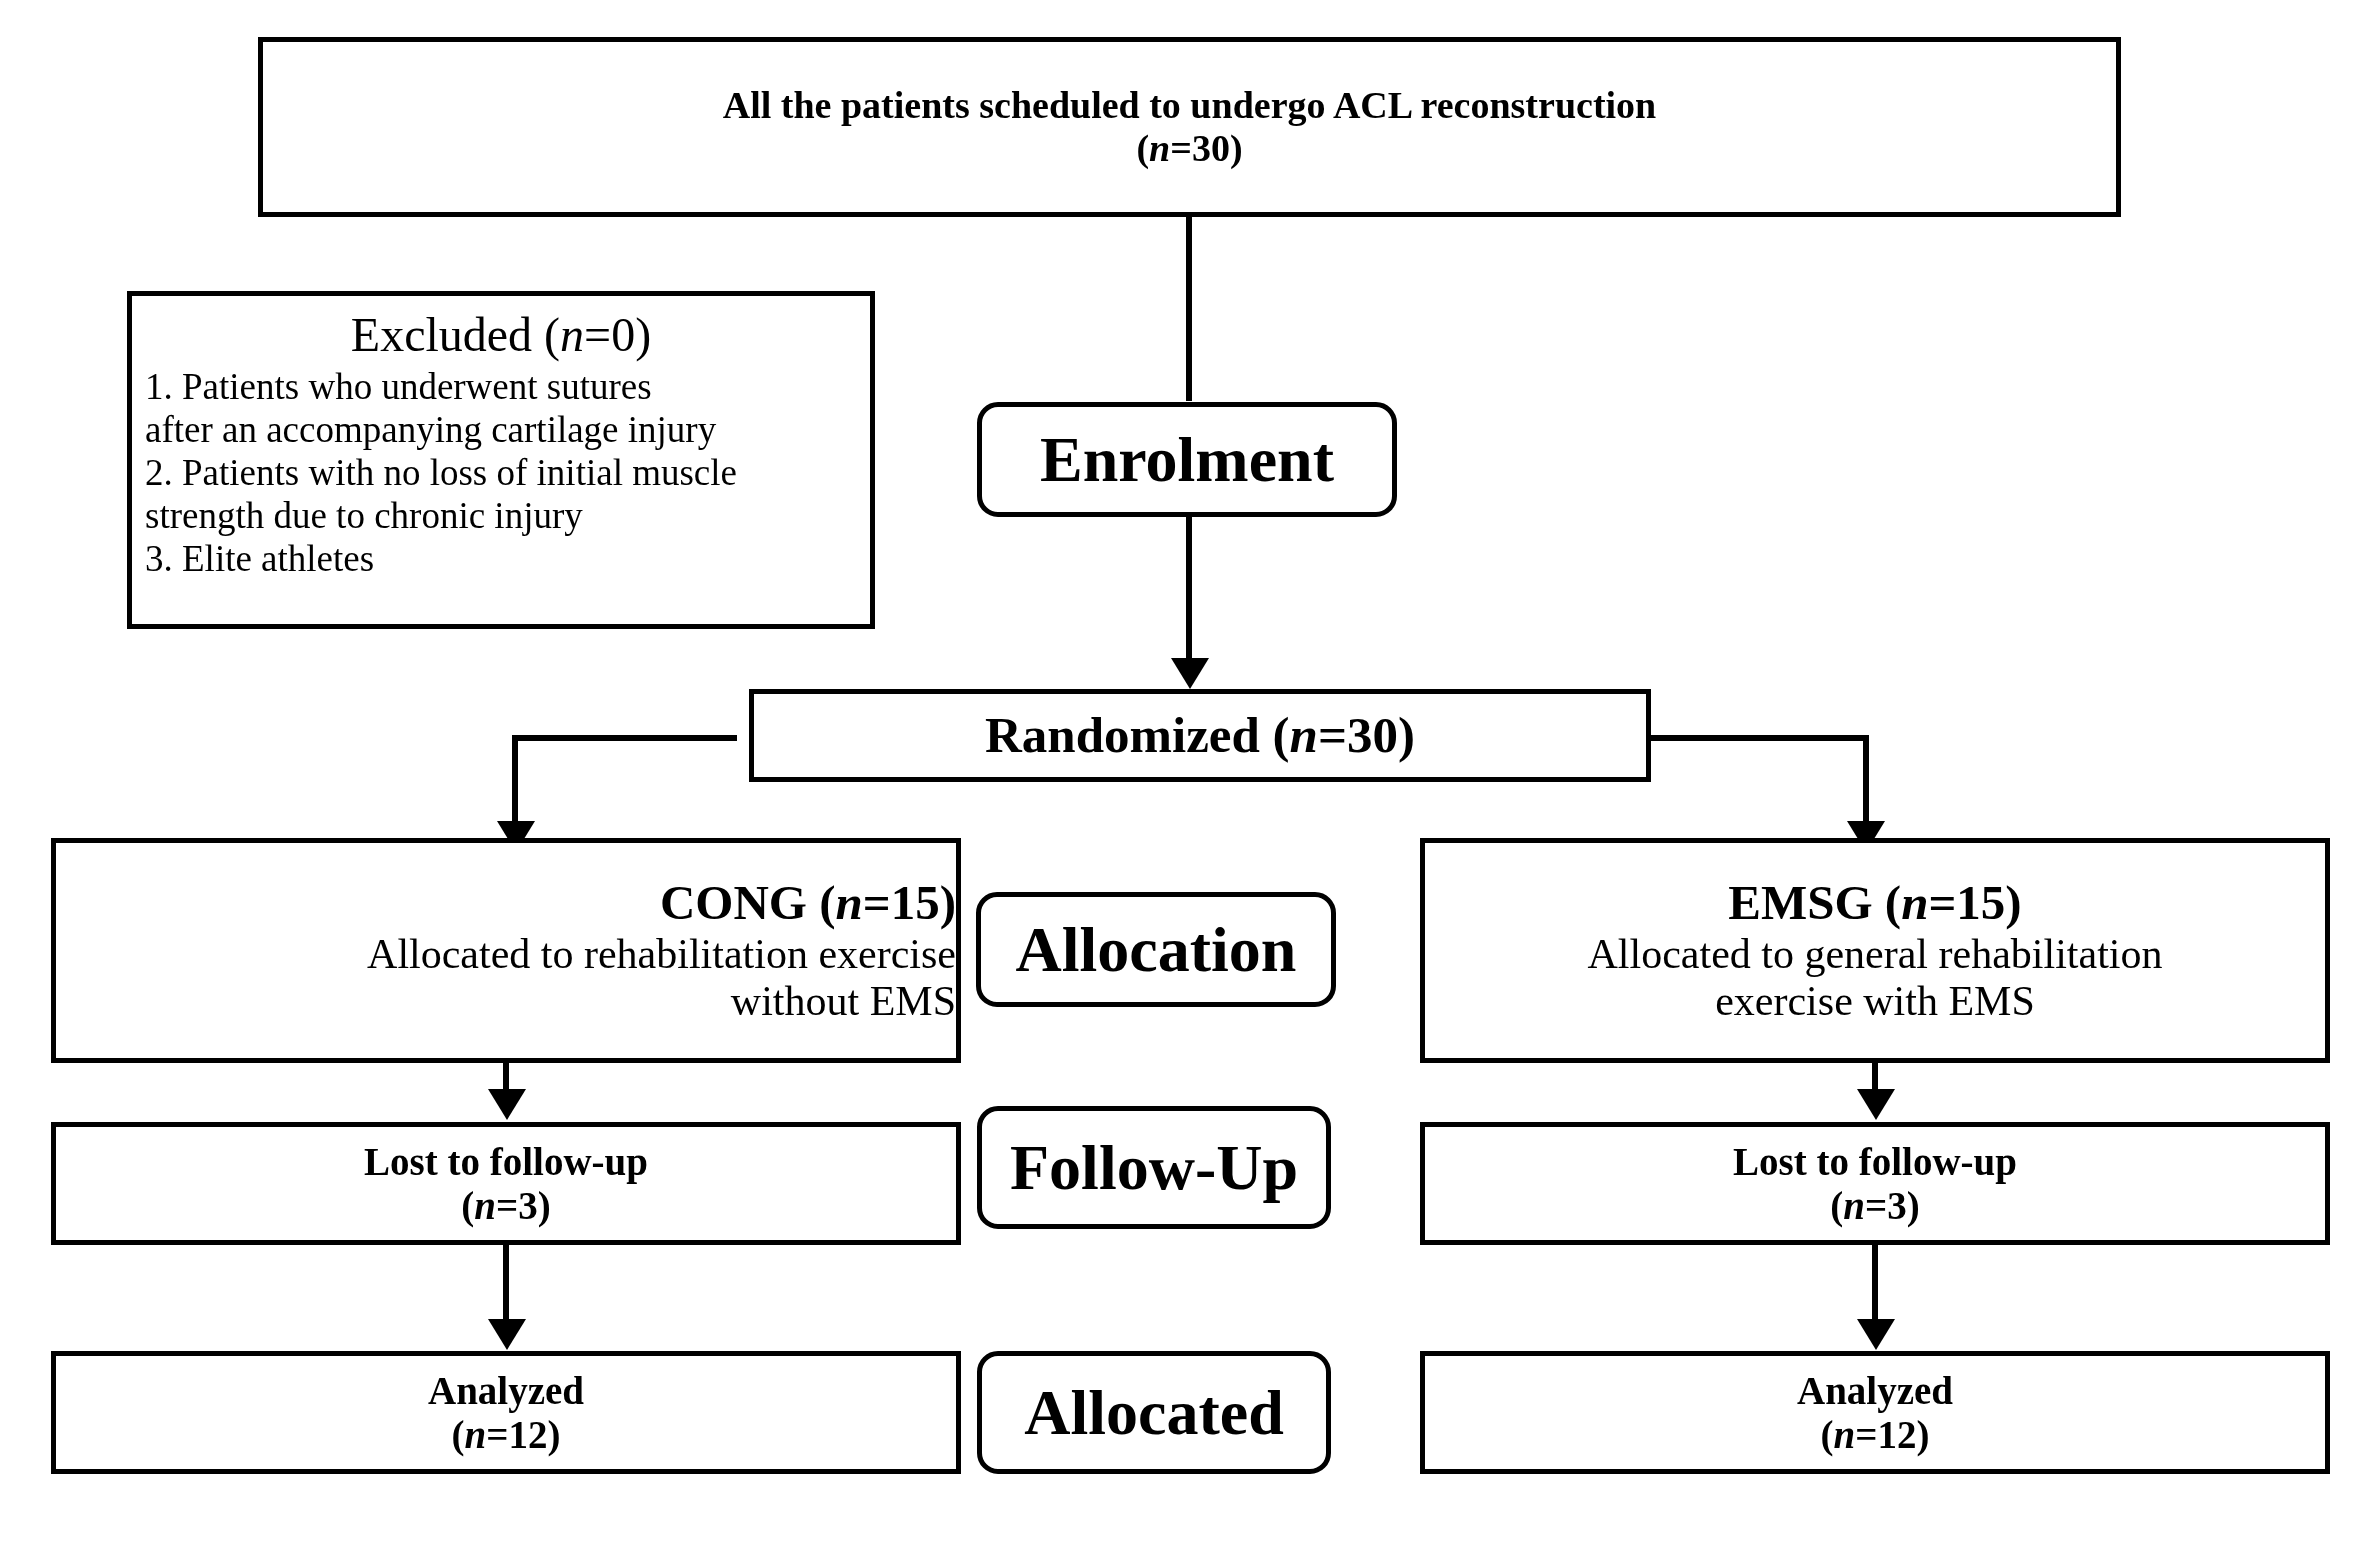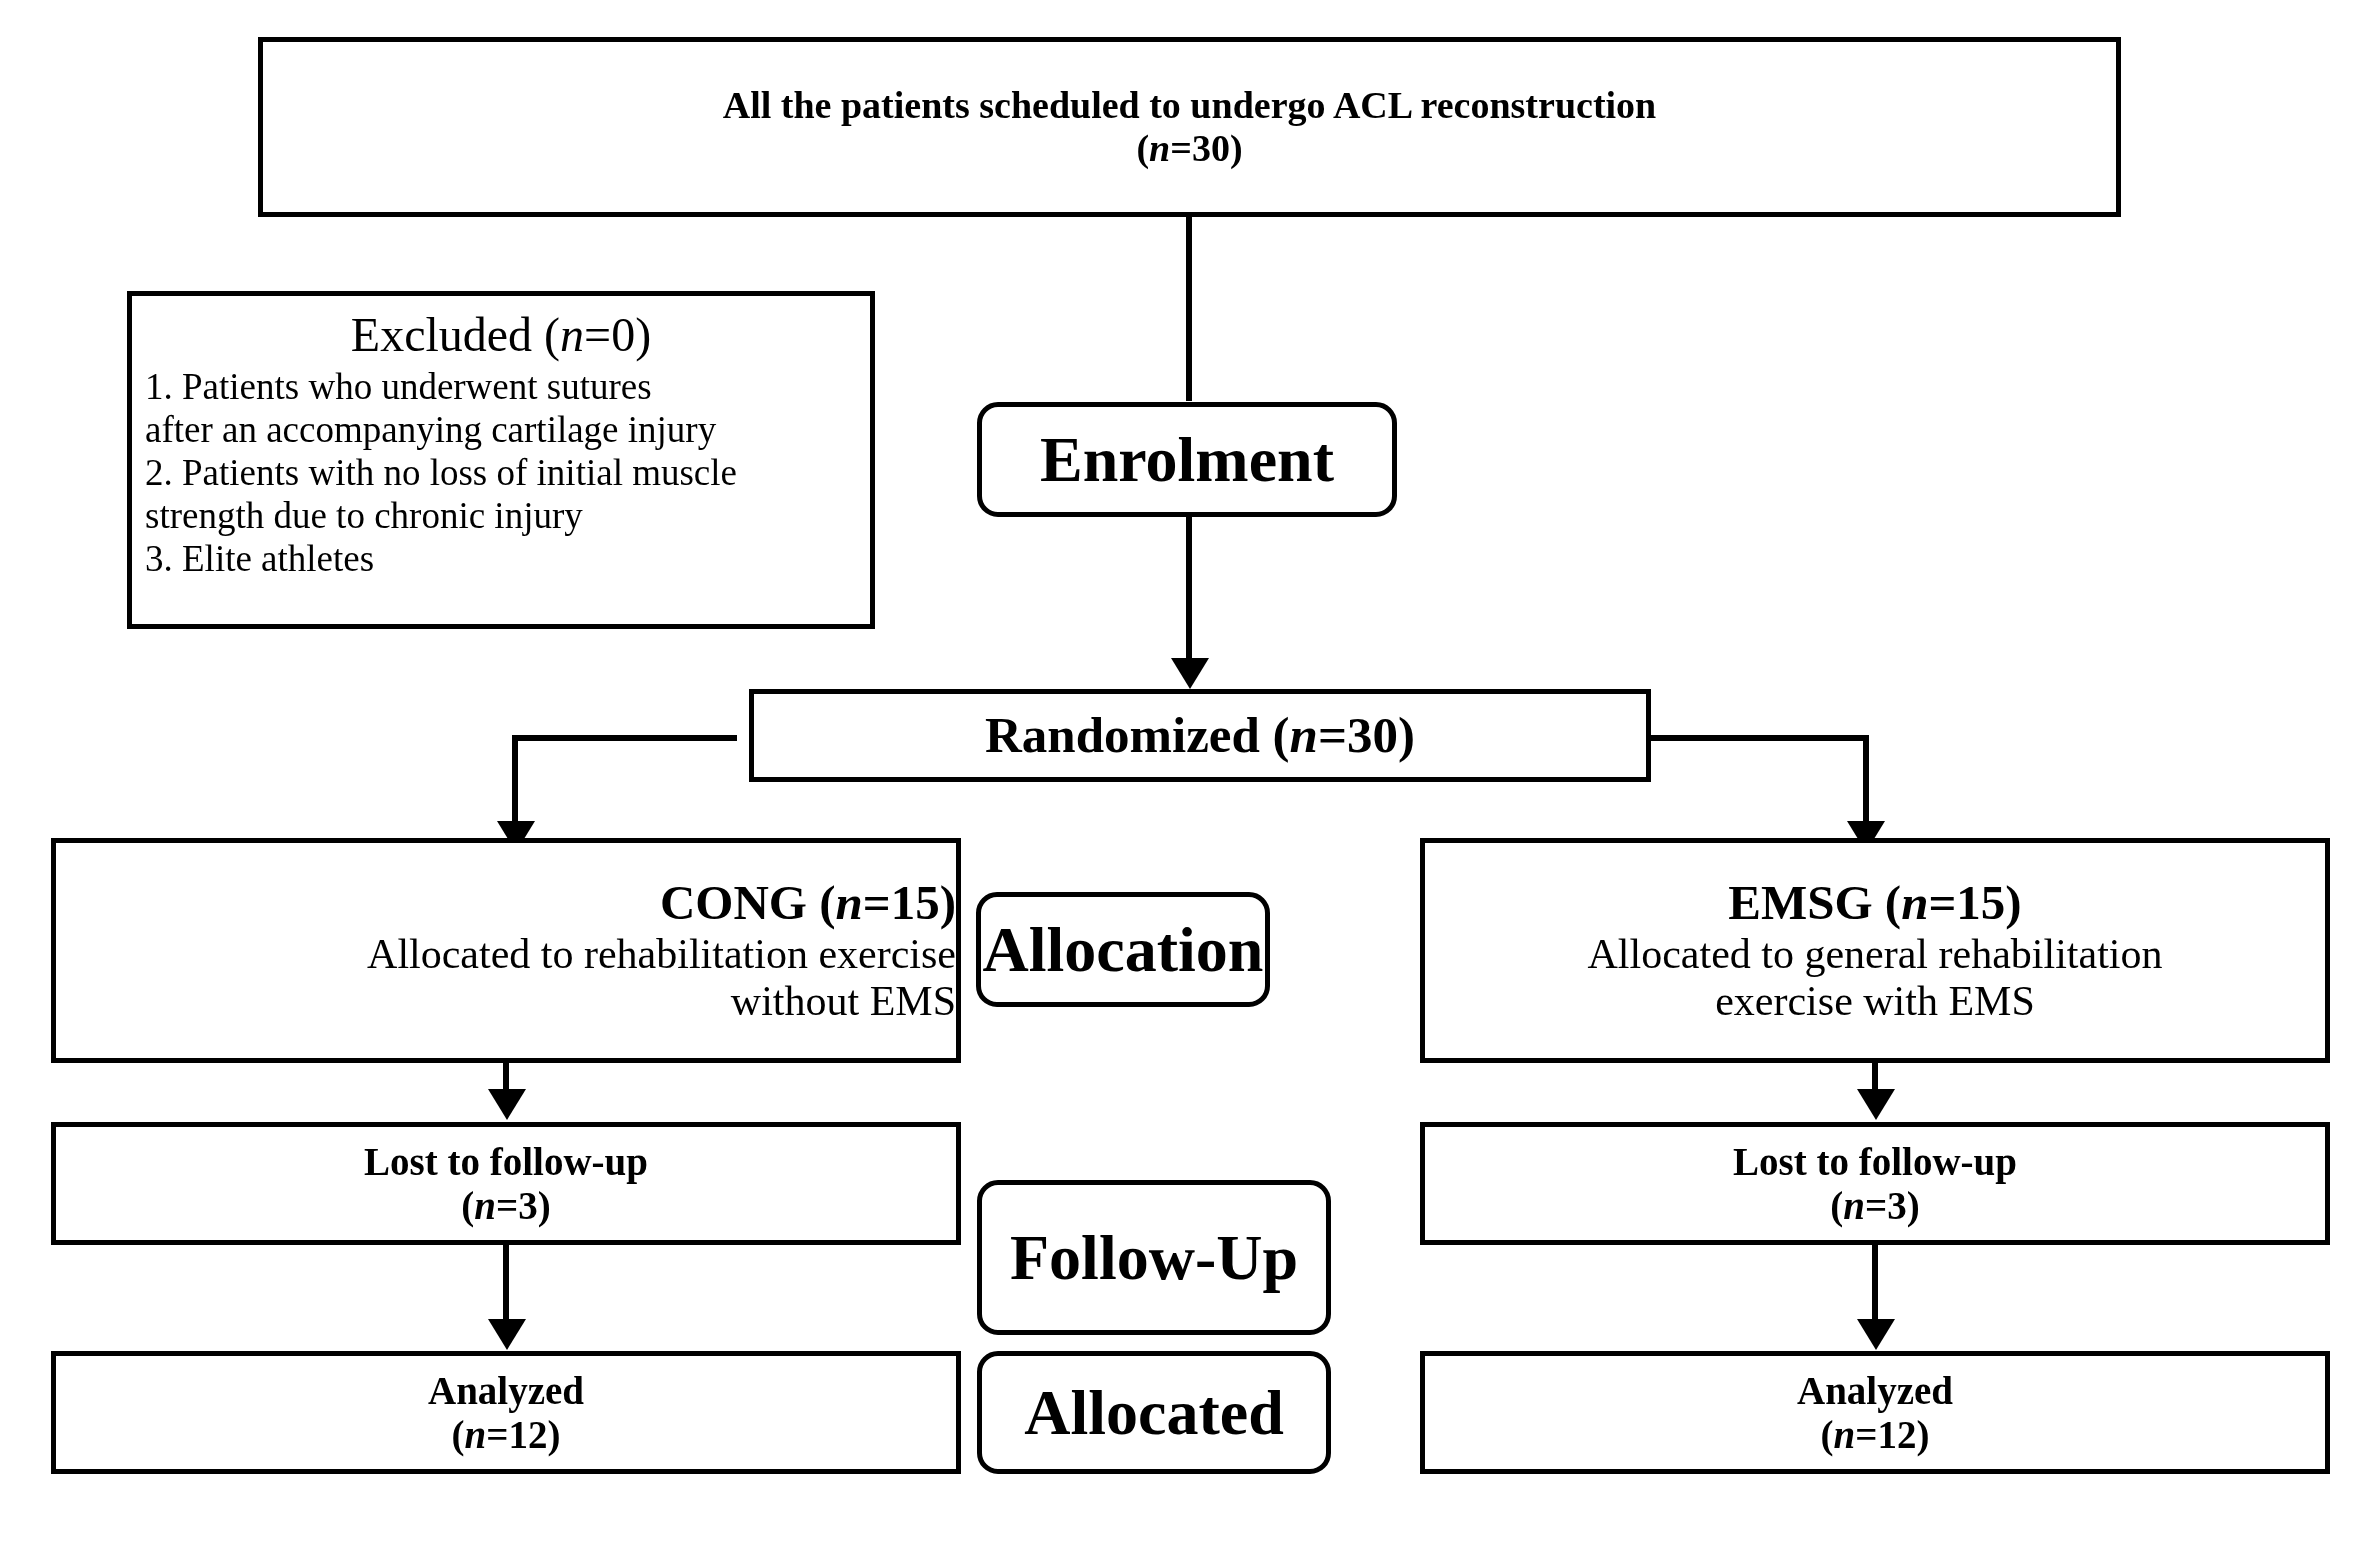--- a/index.html
+++ b/index.html
@@ -140,42 +140,42 @@
   <div class="hline" style="left:1635px; top:735px; width:234px;"></div>
   <div class="vline" style="left:1863px; top:735px; height:93px;"></div>
   <div class="arrowhead" style="left:1847px; top:821px;"></div>
 
   <div class="node" id="cong-alloc-box" style="left:51px; top:838px; width:910px; height:225px;text-align:right;">
     <span class="t-head line-block"><span>CONG (</span><span class="ital">n</span><span>=15)</span></span>
     <span class="t-sub line-block">Allocated to rehabilitation exercise</span>
     <span class="t-sub line-block">without EMS</span>
   </div>
 
-  <div class="stage" id="allocation-stage" style="left:976px; top:892px; width:294px; height:115px;">
+  <div class="stage" id="allocation-stage" style="left:976px; top:892px; width:360px; height:115px;">
     <span class="t-stage">Allocation</span>
   </div>
 
   <div class="node" id="emsg-alloc-box" style="left:1420px; top:838px; width:910px; height:225px;">
     <span class="t-head line-block"><span>EMSG (</span><span class="ital">n</span><span>=15)</span></span>
     <span class="t-sub line-block">Allocated to general rehabilitation</span>
     <span class="t-sub line-block">exercise with EMS</span>
   </div>
 
   <div class="vline" style="left:503px; top:1063px; height:31px;"></div>
   <div class="arrowhead" style="left:488px; top:1089px;"></div>
 
   <div class="vline" style="left:1872px; top:1063px; height:31px;"></div>
   <div class="arrowhead" style="left:1857px; top:1089px;"></div>
 
   <div class="node" id="cong-lost-box" style="left:51px; top:1122px; width:910px; height:123px;">
     <span class="t-mid line-block">Lost to follow-up</span>
     <span class="t-mid line-block"><span>(</span><span class="ital">n</span><span>=3)</span></span>
   </div>
 
-  <div class="stage" id="followup-stage" style="left:977px; top:1180px; width:354px; height:155px;font-family:Liberation Serif, serif;">
+  <div class="stage" id="followup-stage" style="left:977px; top:1106px; width:354px; height:123px;font-family:Liberation Serif, serif;">
     <span class="t-stage">Follow-Up</span>
   </div>
 
   <div class="node" id="emsg-lost-box" style="left:1420px; top:1122px; width:910px; height:123px;">
     <span class="t-mid line-block">Lost to follow-up</span>
     <span class="t-mid line-block"><span>(</span><span class="ital">n</span><span>=3)</span></span>
   </div>
 
   <div class="vline" style="left:503px; top:1244px; height:82px;"></div>
   <div class="arrowhead" style="left:488px; top:1319px;"></div>

